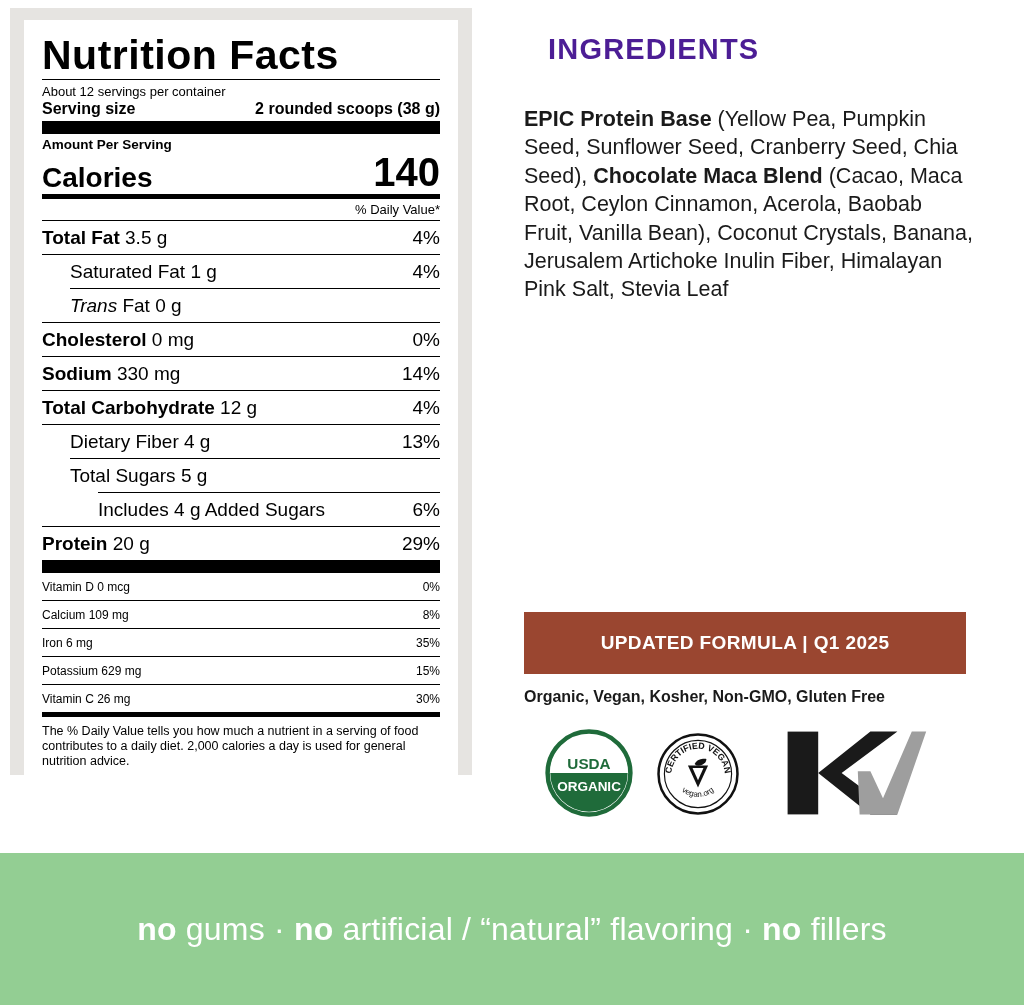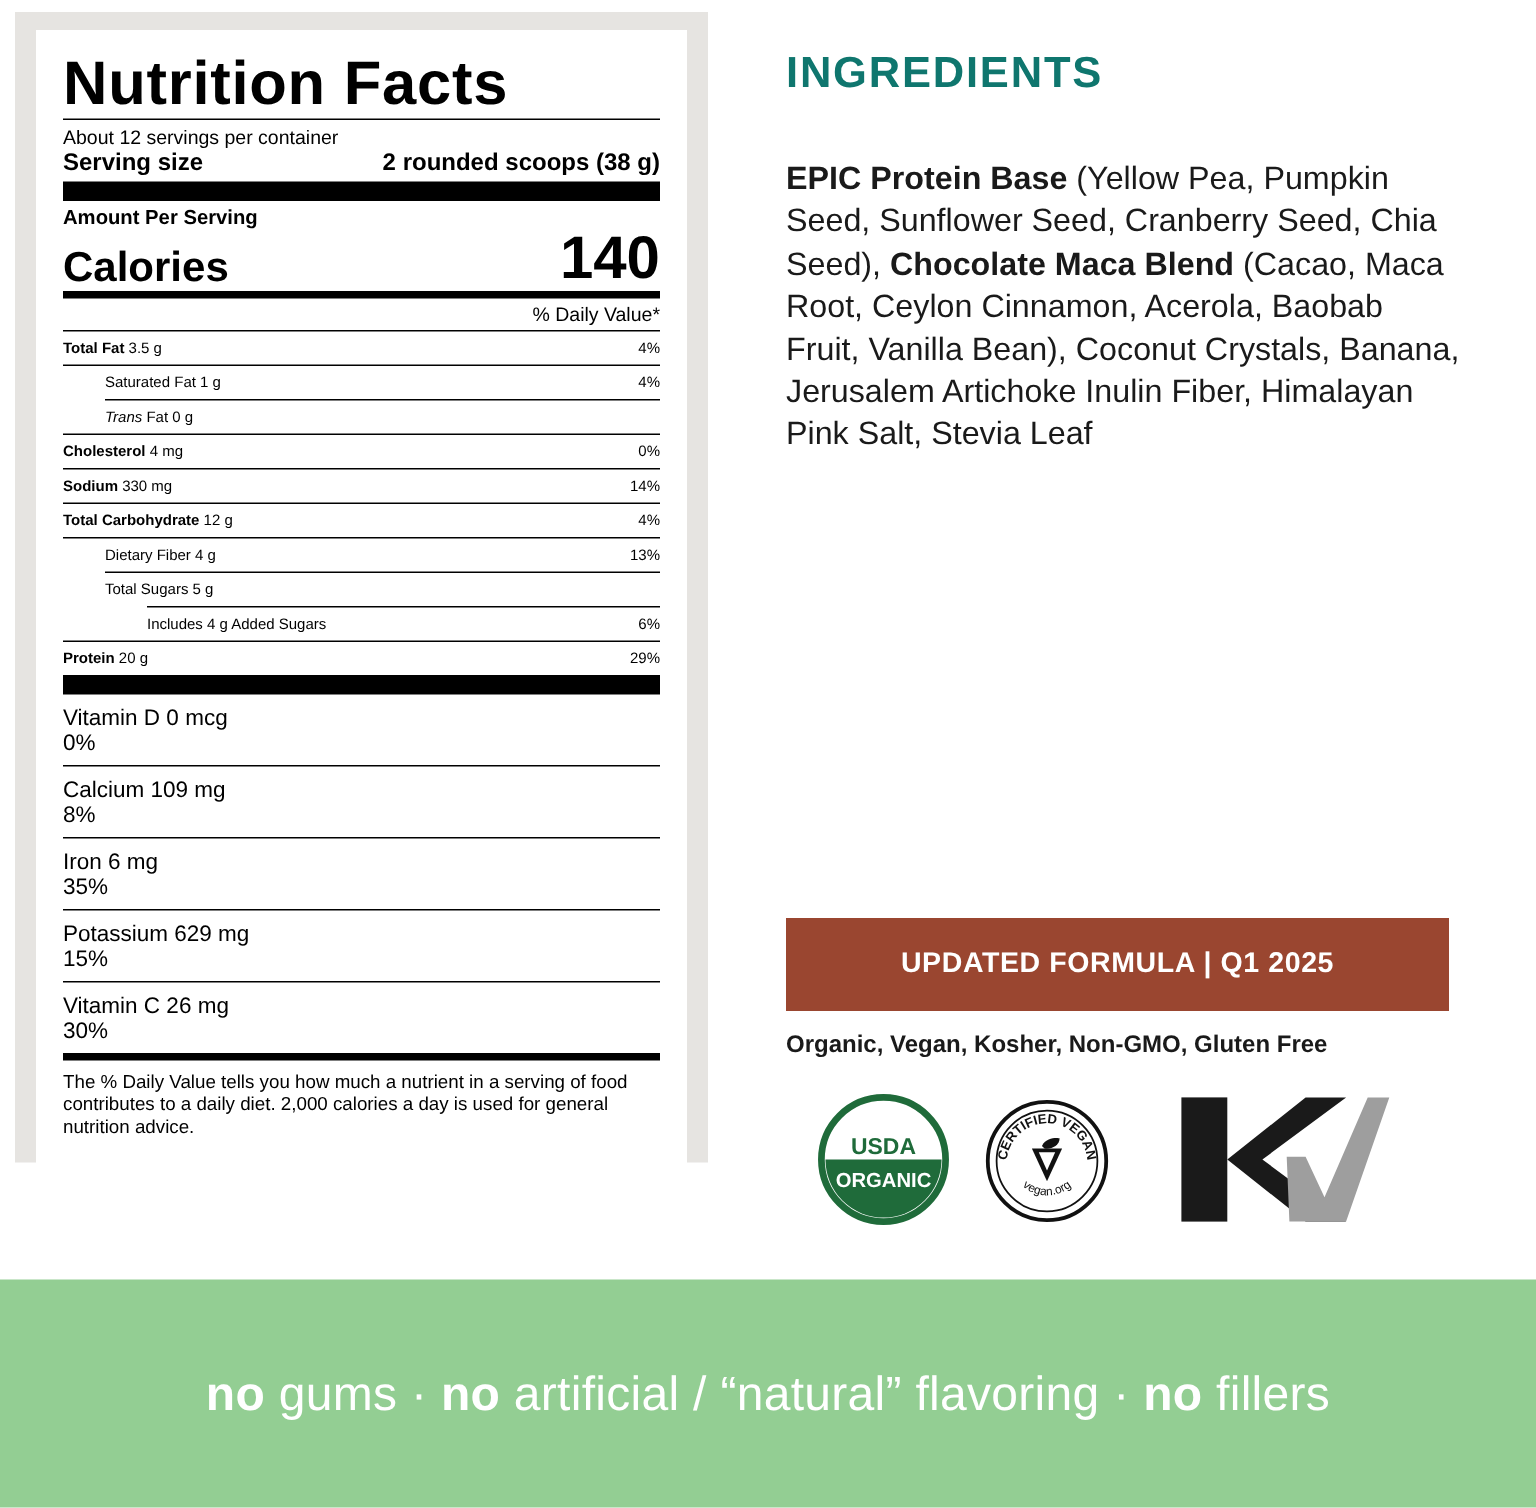--- a/index.html
+++ b/index.html
@@ -87,57 +87,56 @@
     line-height: 1;
   }
   .dv-header {
     text-align: right;
     font-size: 13px;
     padding: 3px 0 3px 0;
   }
   .nutrient {
     display: flex;
     justify-content: space-between;
-    font-size: 10px;
+    font-size: 19px;
     padding: 6px 0 5px 0;
     text-align: right;
   }
   .nutrient .nm { color: #000; }
   .nutrient .nm b { font-weight: bold; }
   .nutrient .nm i { font-style: italic; }
   .indent1 { padding-left: 28px; }
   .indent2 { padding-left: 56px; }
   .sub-sep {
     border-bottom: 1px solid #000;
     margin-left: 28px;
   }
   .sub-sep0 { border-bottom: 1px solid #000; }
   .vit-row {
     display: flex;
     justify-content: space-between;
-    font-size: 15px;
+    font-size: 12px;
     padding: 7px 0 6px 0;
-    flex-direction: column;
   }
   .footnote {
     font-size: 12.5px;
     line-height: 1.18;
     padding-top: 7px;
     color: #000;
   }
 
   
   .ing-head {
     position: absolute;
-    left: 524px;
+    left: 548px;
     top: 33px;
     font-size: 29px;
     font-weight: bold;
     letter-spacing: 1.2px;
-    color: #0f766e;
+    color: #4c1d95;
   }
   .ing-body {
     position: absolute;
     left: 524px;
     top: 105px;
     width: 452px;
     font-size: 21.5px;
     line-height: 1.32;
     color: #1a1a1a;
   }
@@ -250,21 +249,21 @@
       </div>
       <div class="sub-sep"></div>
 
       <div class="nutrient indent1">
         <span class="nm"><i>Trans</i> Fat 0 g</span>
         <span></span>
       </div>
       <div class="sub-sep0"></div>
 
       <div class="nutrient">
-        <span class="nm"><b>Cholesterol</b><span> 4 mg</span></span>
+        <span class="nm"><b>Cholesterol</b><span> 0 mg</span></span>
         <span>0%</span>
       </div>
       <div class="sub-sep0"></div>
 
       <div class="nutrient">
         <span class="nm"><b>Sodium</b><span> 330 mg</span></span>
         <span>14%</span>
       </div>
       <div class="sub-sep0"></div>
 

